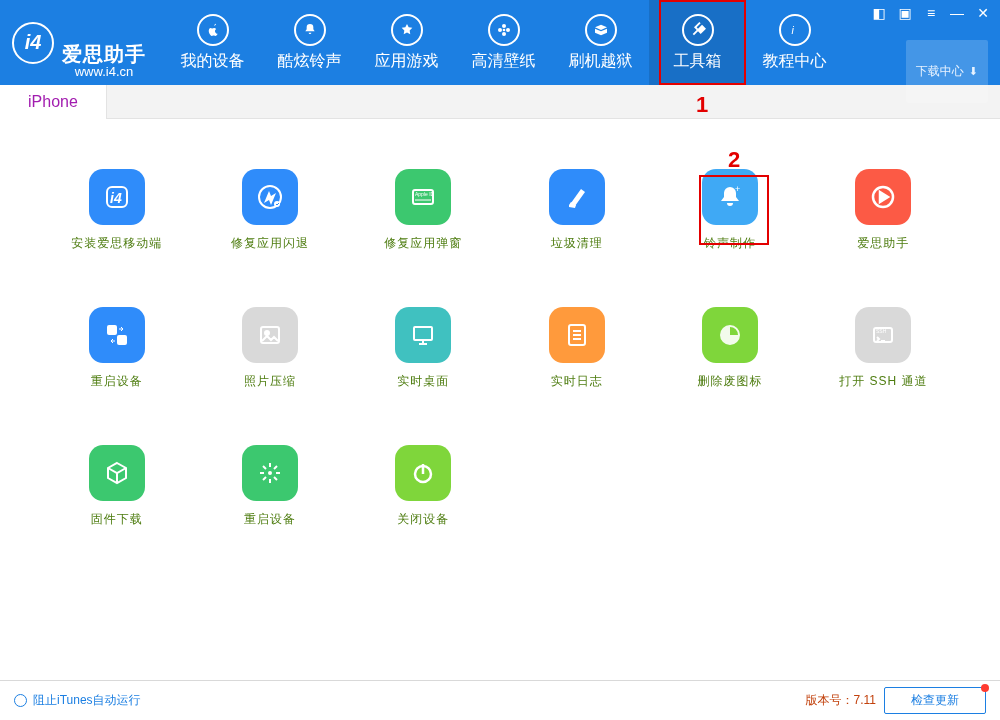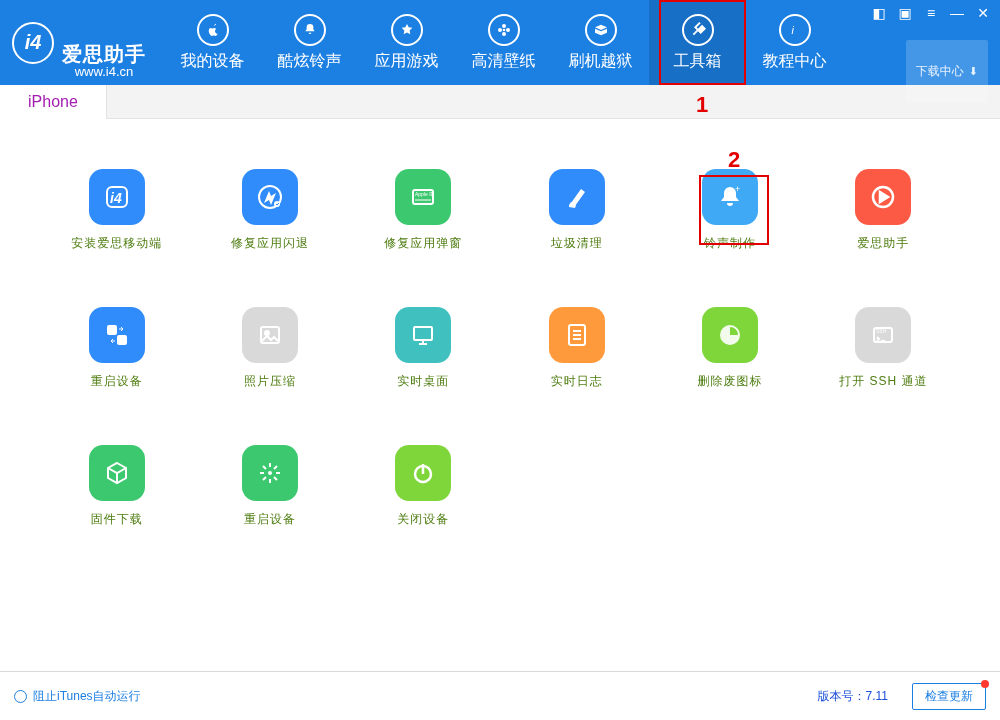--- a/index.html
+++ b/index.html
@@ -40,25 +40,25 @@
   .c-blue1{background:#2f8cfa;} .c-blue2{background:#2f8cfa;} .c-green{background:#3cc86f;}
   .c-green2{background:#2bb563;} .c-teal{background:#40c1c0;} .c-sky{background:#3fa9f5;}
   .c-orange{background:#ff9a3c;} .c-red{background:#fc5a45;} .c-grey{background:#d9d9d9;}
   .c-lime{background:#7fd63b;}
 
   
   .callout-box{position:absolute;border:2px solid #e30000;pointer-events:none;}
   .callout-text{position:absolute;color:#e30000;font-size:22px;font-weight:bold;pointer-events:none;}
 
   
-  .status { position:absolute; bottom:0; left:0; right:0; height:49px; border-top:1px solid #d9d9d9; display:flex; align-items:center; padding:0 14px; font-size:12px; color:#1c7fe2; background:#fff;}
+  .status { position:absolute; bottom:0; left:0; right:0; height:40px; border-top:1px solid #d9d9d9; display:flex; align-items:center; padding:0 14px; font-size:12px; color:#1c7fe2; background:#fff;}
   .status .left { display:flex; align-items:center; gap:6px; cursor:pointer;}
   .status .spacer{flex:1;}
-  .status .ver{ color:#1d4ed8; margin-right:24px;}
-  .status .upd{ border:1px solid #1c7fe2; color:#1c7fe2; padding:4px 12px; border-radius:2px; cursor:pointer; position:relative;}
+  .status .ver{ color:#c2410c; margin-right:8px;}
+  .status .upd{ border:1px solid #1c7fe2; color:#1c7fe2; padding:4px 26px; border-radius:2px; cursor:pointer; position:relative;}
   .status .upd::after{content:"";position:absolute;top:-4px;right:-4px;width:8px;height:8px;border-radius:50%;background:#ff3b30;}
   .radio-off{width:13px;height:13px;border:1.5px solid #1c7fe2;border-radius:50%;display:inline-block;}
 </style>
 </head>
 <body>
 
 <div class="header">
   <div class="brand">
     <div class="brand-logo">i4</div>
     <div class="brand-text">

